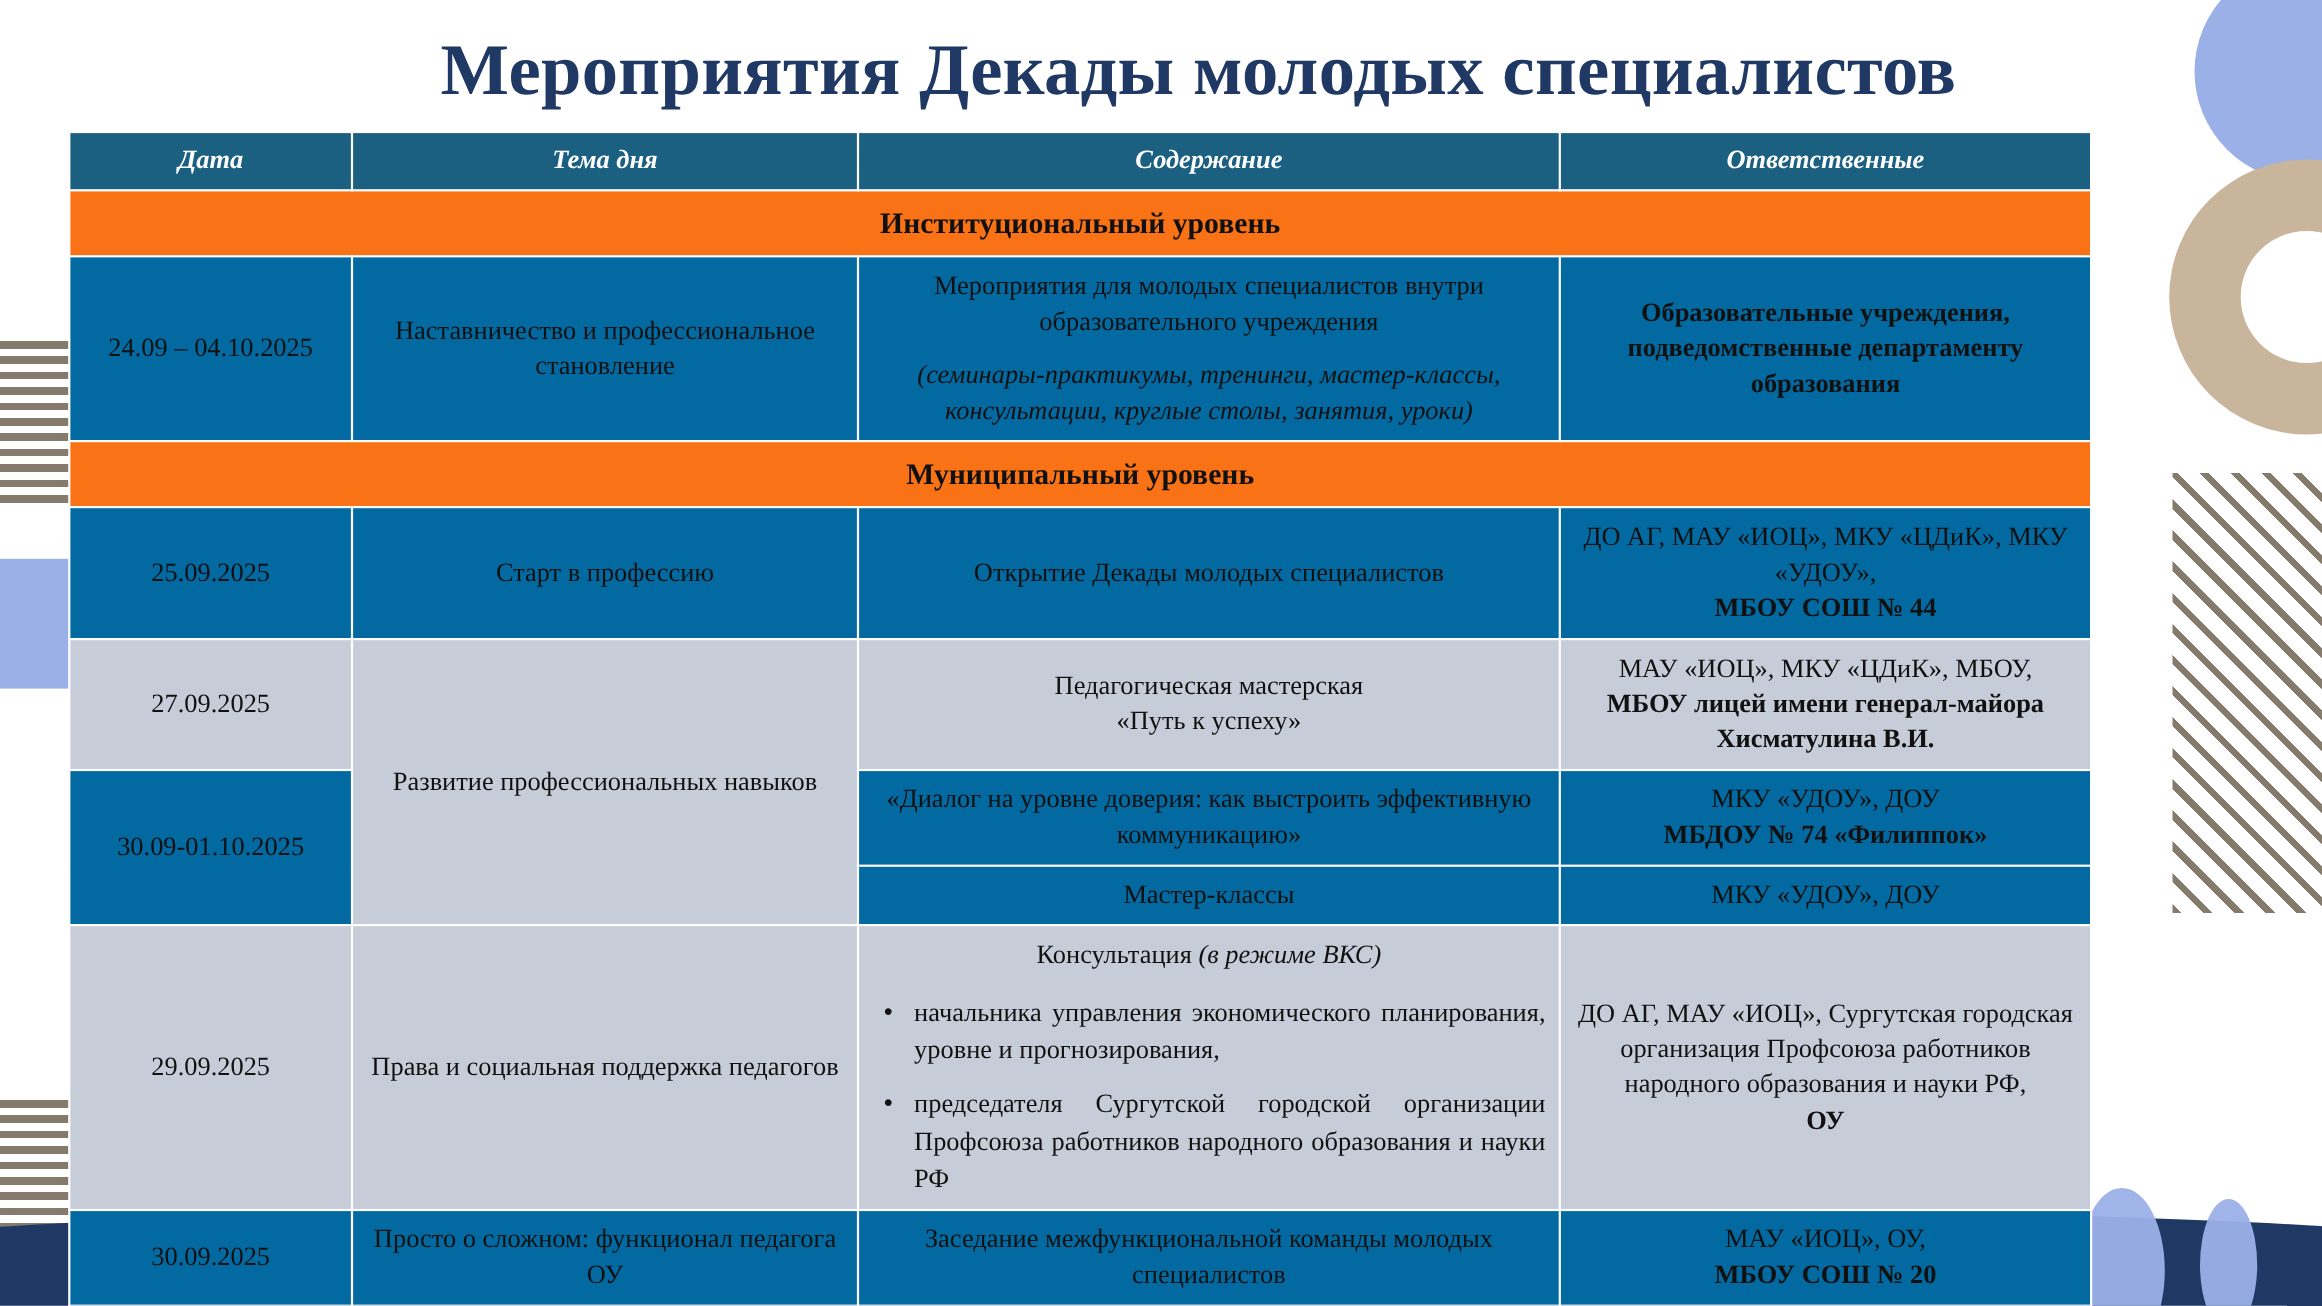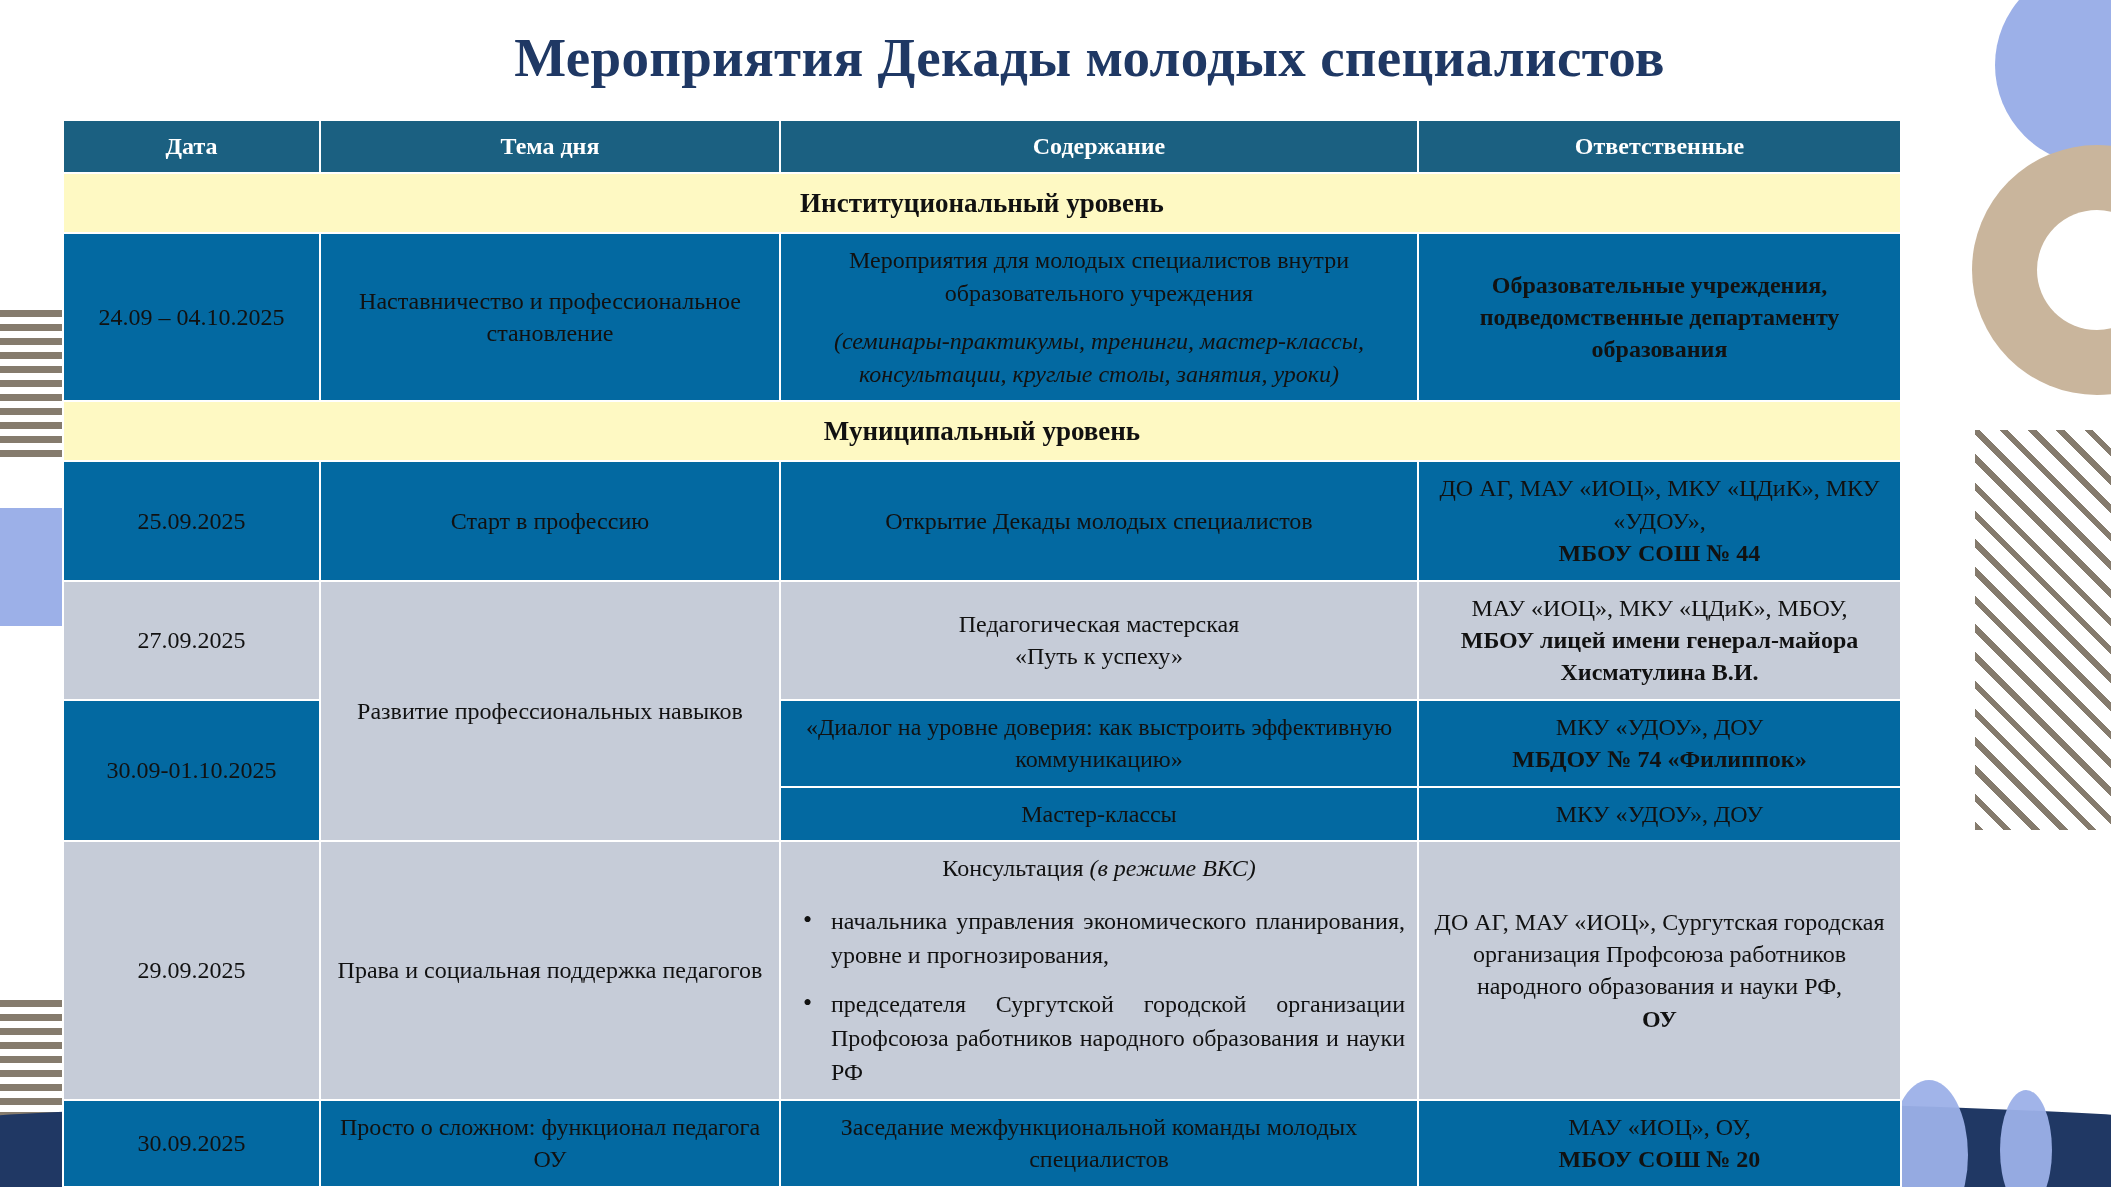--- a/index.html
+++ b/index.html
@@ -85,21 +85,21 @@
     background: #9cb0e8;
     opacity: .95;
   }
 
   
   .title {
     position: absolute;
     left: 0; right: 0;
     top: 26px;
     text-align: center;
-    font-size: 55px;
+    font-size: 66px;
     font-weight: bold;
     color: #1f3864;
     letter-spacing: 0.3px;
     padding-left: 68px;
     box-sizing: border-box;
   }
 
   
   .table-wrap {
     position: absolute;
@@ -119,33 +119,34 @@
 
   table.sched th {
     background: #1b6081;
     color: #ffffff;
     font-weight: bold;
     font-size: 24px;
     padding: 12px 6px;
     border: 2px solid #ffffff;
     text-align: center;
     vertical-align: middle;
+    font-style: italic;
   }
   table.sched td {
     border: 2px solid #ffffff;
     padding: 10px 12px;
     font-size: 24px;
     color: #111111;
     text-align: center;
     vertical-align: middle;
     line-height: 1.35;
   }
 
   tr.band td {
-    background: #fef9c3;
+    background: #f97316;
     font-size: 27px;
     font-weight: bold;
     padding: 11px 6px;
   }
 
   td.light { background: #0369a1; }
   td.dark  { background: #c6ccd8; }
   .ital { font-style: italic; }
 
   ul.bullets {

